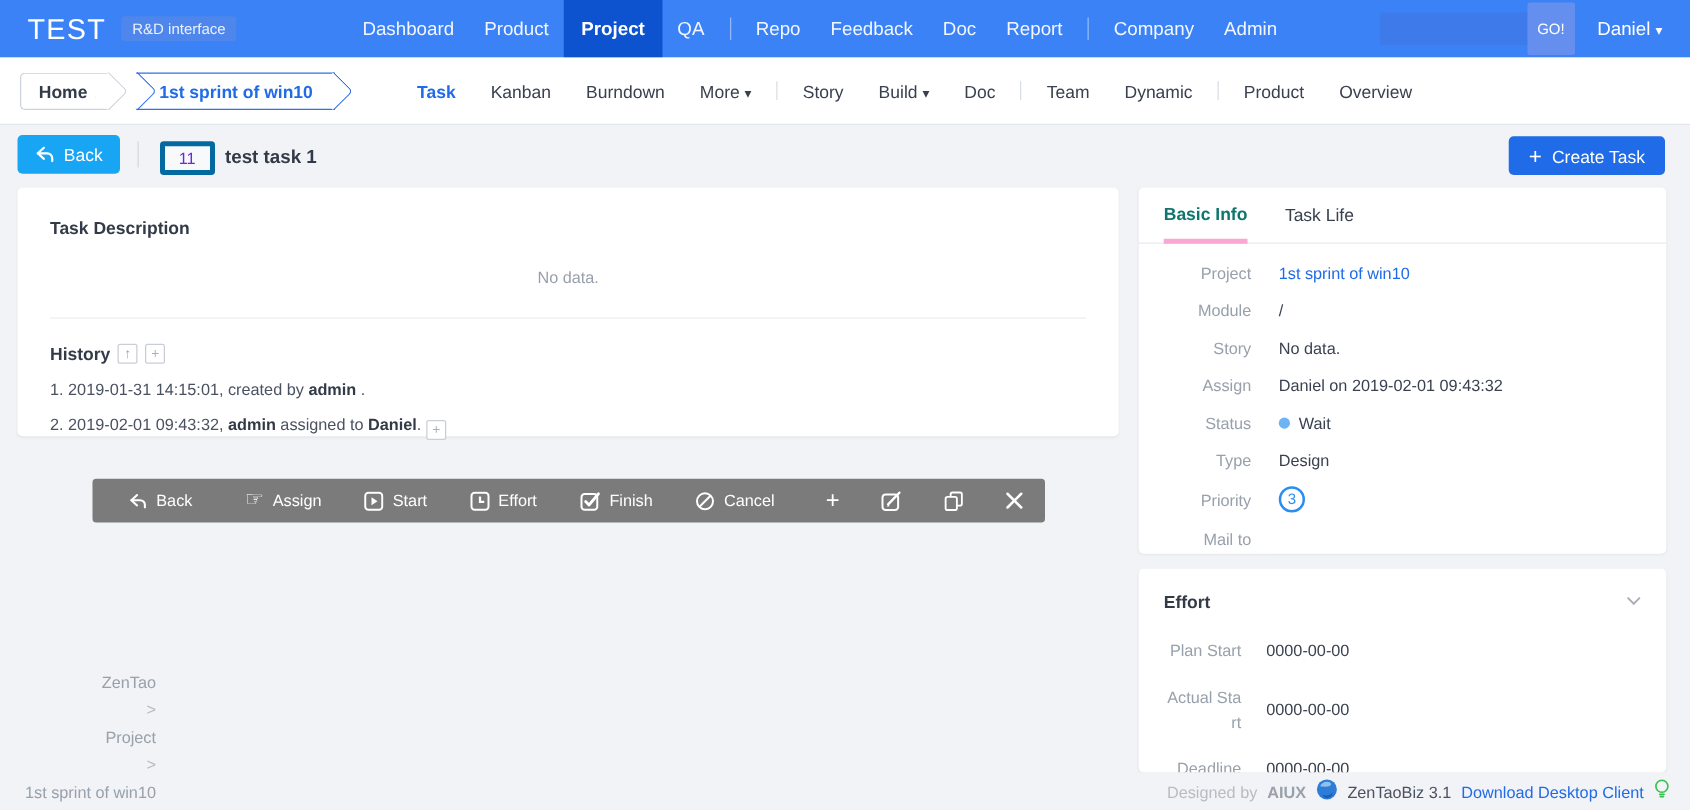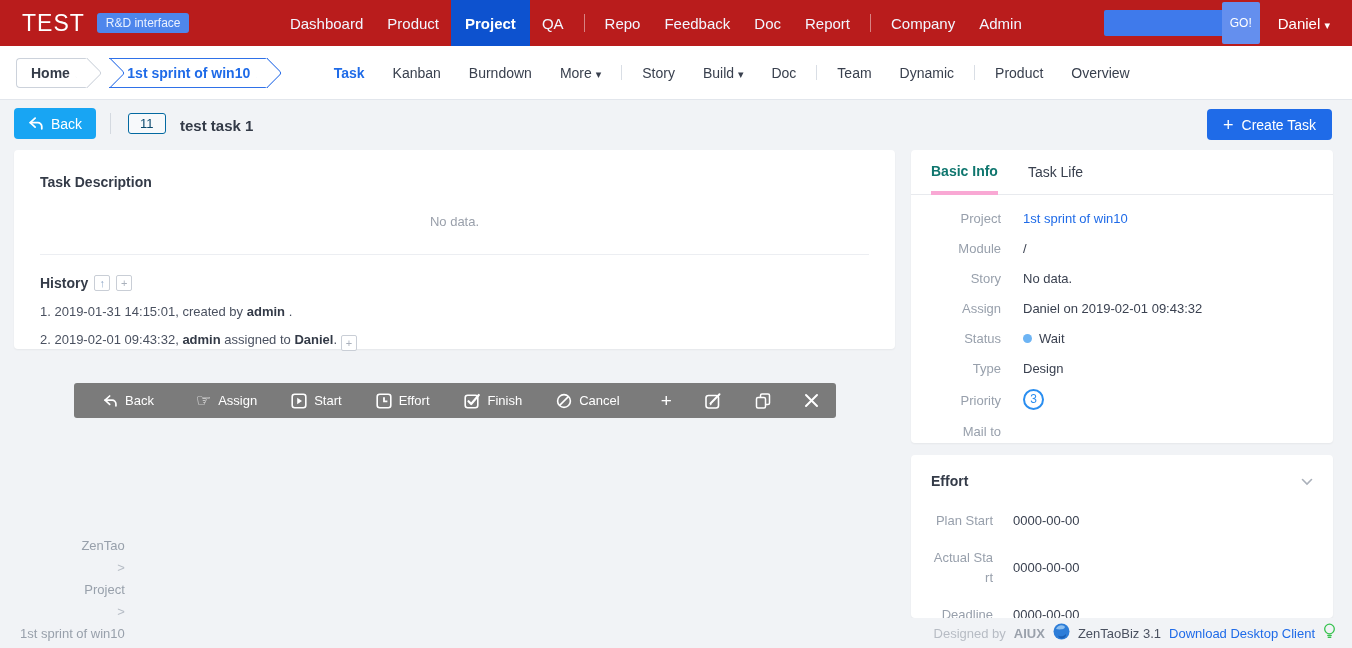--- a/index.html
+++ b/index.html
@@ -2,21 +2,21 @@
 <html><head>
 <meta charset="utf-8">
 <style>
   * { margin:0; padding:0; box-sizing:border-box; }
   html,body { width:1352px; height:648px; overflow:hidden; }
   body { font-family:"Liberation Sans","DejaVu Sans",sans-serif; background:#f1f3f6; }
   .page { position:relative; width:1352px; height:648px; }
 
   
   .header { position:absolute; top:0; left:0; width:1352px; height:46px;
-            background:#b91c1c; display:flex; align-items:center; color:#fff; }
+            background:#3b82f6; display:flex; align-items:center; color:#fff; }
   .logo { font-size:23px; letter-spacing:1px; margin-left:22px; font-weight:400; }
   .rd-badge { margin-left:12px; background:#4e86ec; color:#eaf1ff; font-size:12px;
               padding:3px 9px; border-radius:3px; }
   .hnav-group { display:flex; align-items:center; height:46px; margin-left:auto; margin-right:70px; }
   .hnav { color:#f2f6ff; font-size:15px; padding:0 12px; height:46px; display:flex;
           align-items:center; text-decoration:none; cursor:pointer; }
   .hnav.active { background:#0d52cf; font-weight:700; color:#fff; padding:0 14px; }
   .hdiv { width:1px; height:18px; background:rgba(255,255,255,.45); margin:0 8px; }
   .hsearch-wrap { display:flex; align-items:center; }
   .hsearch { width:118px; height:26px; background:#3f7aeb; border:none; outline:none;
@@ -51,22 +51,22 @@
   .snav { font-size:14px; color:#39404e; padding:0 14px; cursor:pointer; white-space:nowrap; }
   .snav.active { color:#1f6be8; font-weight:700; }
   .snav .caret { color:#39404e; }
   .sdiv { width:1px; height:15px; background:#d9dee5; margin:0 6px; }
 
   
   .btn-back { position:absolute; left:14px; top:108px; height:31px; background:#18a5f3; color:#fff;
               border:none; border-radius:4px; font-size:14px; padding:0 14px; cursor:pointer;
               display:flex; align-items:center; gap:7px; }
   .tdiv { position:absolute; left:110px; top:113px; width:1px; height:21px; background:#d4d9e0; }
-  .task-id { position:absolute; left:128px; top:113px; border:1px solid #0369a1; border-radius:3px;
-             color:#0c4a6e; font-size:13px; padding:2px 11px; background:#f7f9fb; }
+  .task-id { position:absolute; left:128px; top:113px; border:4px solid #0369a1; border-radius:3px;
+             color:#6d28d9; font-size:13px; padding:2px 11px; background:#f7f9fb; }
   .task-title { position:absolute; left:180px; top:117px; font-size:15px; font-weight:700; color:#333a47; }
   .btn-create { position:absolute; right:20px; top:109px; height:31px; background:#1f6be8; color:#fff;
                 border:none; border-radius:4px; font-size:14px; padding:0 16px; cursor:pointer;
                 display:flex; align-items:center; gap:8px; }
   .btn-create .plus { font-size:18px; font-weight:400; line-height:1; }
 
   
   .main-panel { position:absolute; left:14px; top:150px; width:881px; height:199px; background:#fff;
                 border-radius:4px; box-shadow:0 1px 2px rgba(0,0,0,.05); padding:24px 26px; }
   .sec-title { font-size:14px; font-weight:700; color:#343b48; }

